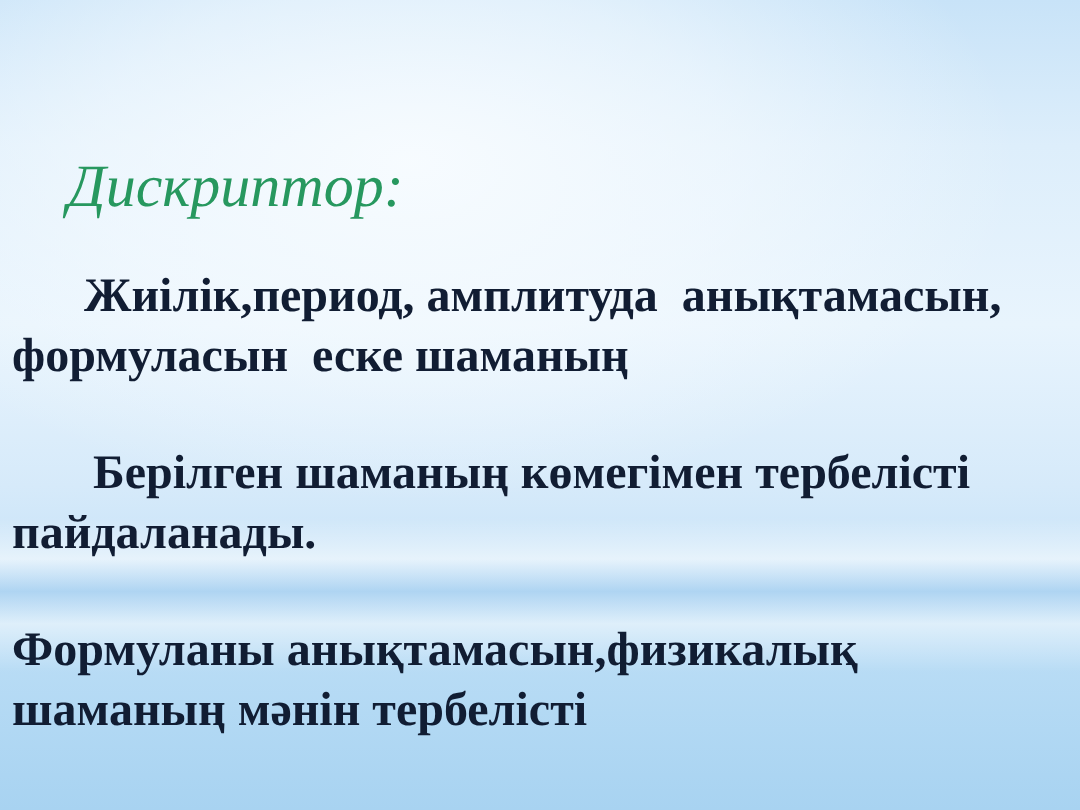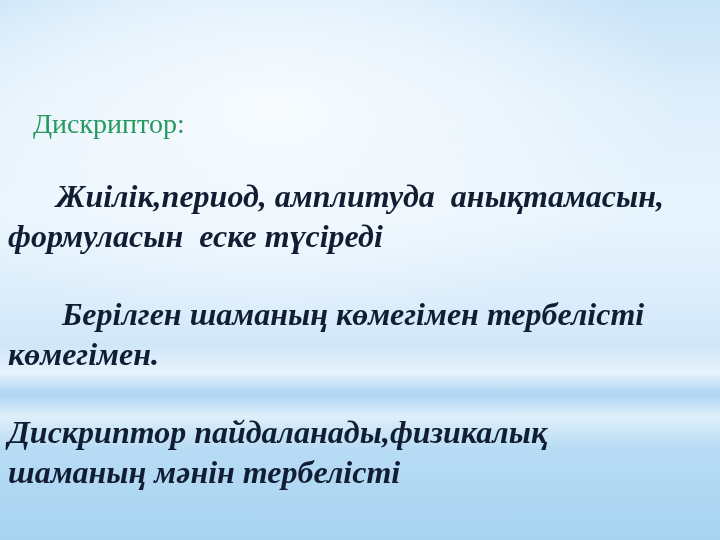--- a/index.html
+++ b/index.html
@@ -30,55 +30,56 @@
       linear-gradient(180deg,
         #c8e3f8 0%,
         #ddeefb 18%,
         #e8f4fd 40%,
         #d6eafa 60%,
         #bcdef6 78%,
         #a8d3f1 100%);
   }
   .title {
     position: absolute;
-    left: 33px; top: 106px;
-    font-size: 28px;
+    left: 45px; top: 106px;
+    font-size: 40px;
+    font-style: italic;
     line-height: 36px;
     white-space: pre;
   }
   .content {
     position: absolute;
     left: 8px; top: 176px; right: 4px;
     font-weight: bold;
     font-size: 32px;
     line-height: 40px;
   }
-  .para { margin: 0 0 38px 0; font-style: italic; }
+  .para { margin: 0 0 38px 0; }
   .line { white-space: pre; }
   .ind-a { padding-left: 48px; }
   .ind-b { padding-left: 54px; }
 </style>
 </head>
 <body>
 
 <div class="slide">
 
   <div class="title" style="color: rgb(39, 152, 95);">Дискриптор:</div>
 
   <div class="content" style="color: rgb(17, 29, 51);">
 
     <div class="para">
       <div class="line ind-a">Жиілік,период, амплитуда  анықтамасын,</div>
-      <div class="line">формуласын  еске түсіреді</div>
+      <div class="line">формуласын  еске шаманың</div>
     </div>
 
     <div class="para">
       <div class="line ind-b">Берілген шаманың көмегімен тербелісті</div>
-      <div class="line">көмегімен.</div>
+      <div class="line">пайдаланады.</div>
     </div>
 
     <div class="para">
-      <div class="line">Дискриптор пайдаланады,физикалық</div>
+      <div class="line">Формуланы анықтамасын,физикалық</div>
       <div class="line">шаманың мәнін тербелісті</div>
     </div>
 
   </div>
 </div>
 
 </body></html>

